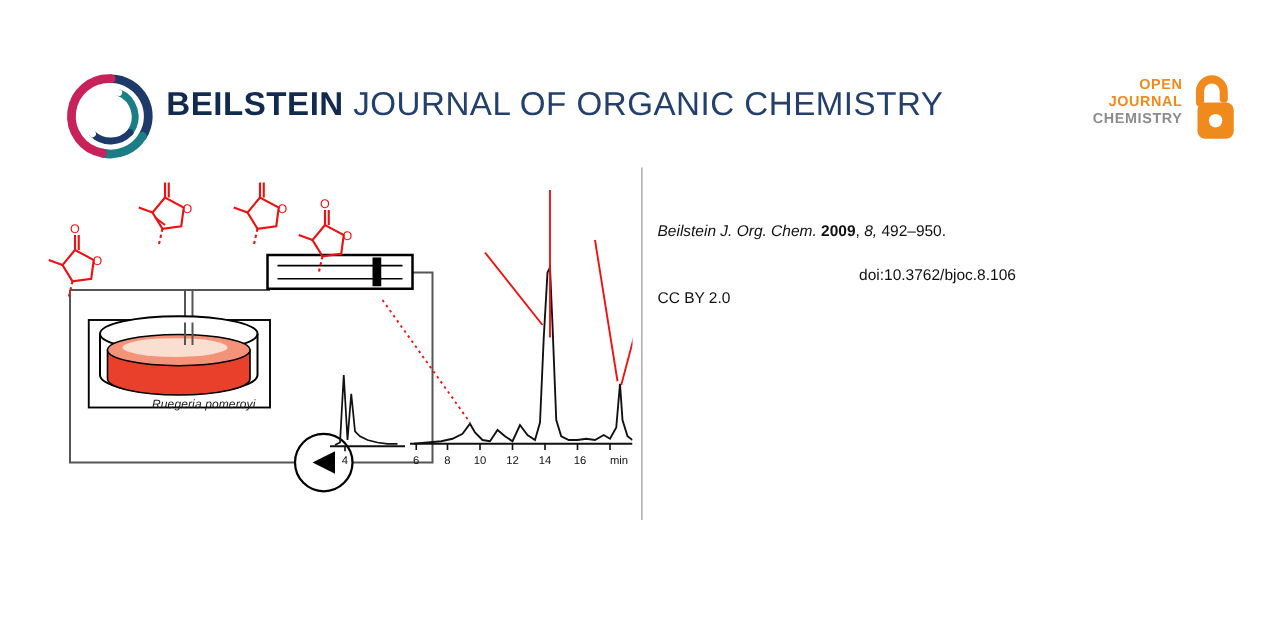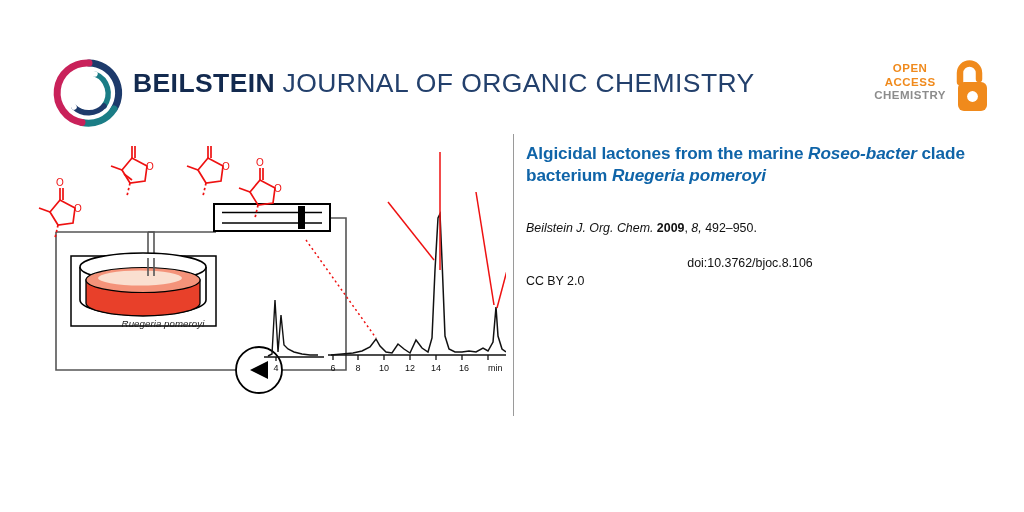--- a/index.html
+++ b/index.html
@@ -15,21 +15,21 @@
   .logo-mark{position:absolute;left:52px;top:57px;width:74px;height:72px;}
   .wordmark{
     position:absolute;left:133px;top:70px;
     font-size:26.5px;letter-spacing:.2px;white-space:nowrap;
     color:#1d3459;line-height:1;
   }
   .wordmark .b{font-weight:bold;color:#132a4f;letter-spacing:.4px;}
   .wordmark .j{font-weight:normal;color:#23406c;letter-spacing:.4px;}
 
   .oa-badge{position:absolute;left:884px;top:60px;width:110px;height:62px;}
-  .oa-text{position:absolute;right:48px;top:2px;text-align:center;line-height:1.18;}
+  .oa-text{position:absolute;right:48px;top:2px;text-align:right;line-height:1.18;}
   .oa-text div{font-weight:bold;font-size:11.5px;letter-spacing:.5px;}
   .oa-open{color:#f08a1c;}
   .oa-access{color:#f08a1c;}
   .oa-platinum{color:#8c8c8c;}
   .oa-lock{position:absolute;right:0;top:0;width:44px;height:56px;}
 
   
   .divider{position:absolute;left:513px;top:134px;width:1px;height:282px;background:#9a9a9a;}
 
   
@@ -76,21 +76,21 @@
       </svg>
     </div>
 
     <div class="wordmark">
       <span class="b">BEILSTEIN</span><span>&nbsp;</span><span class="j">JOURNAL OF ORGANIC CHEMISTRY</span>
     </div>
 
     <div class="oa-badge">
       <div class="oa-text">
         <div class="oa-open">OPEN</div>
-        <div class="oa-access">ACCESS</div>
+        <div class="oa-access">JOURNAL</div>
         <div class="oa-platinum">CHEMISTRY</div>
       </div>
       <div class="oa-lock">
         <svg width="44" height="56" viewBox="0 0 44 56">
           <path d="M10 22 L10 13 A9.5 9.5 0 0 1 29 13 L29 19" fill="none" stroke="#f08a1c" stroke-width="6.5" stroke-linecap="round"></path>
           <rect x="8" y="22" width="29" height="29" rx="6" fill="#f08a1c"></rect>
           <circle cx="22.5" cy="36.5" r="5.4" fill="#ffffff"></circle>
         </svg>
       </div>
     </div>
@@ -212,21 +212,20 @@
         <text x="238" y="52" fill="#ee1111" stroke="none" font-size="10" font-family="'Liberation Sans',sans-serif">O</text>
         <text x="220" y="26" fill="#ee1111" stroke="none" font-size="10" font-family="'Liberation Sans',sans-serif">O</text>
       </g>
     </svg>
   </div>
 
   <div class="dish-caption">Ruegeria pomeroyi</div>
 
   <div class="meta">
 
-    <h1 class="art-title"><span>Algicidal lactones from the marine </span><i>Roseo-</i><i>bacter</i><span> clade bacterium </span><i>Ruegeria pomeroyi</i></h1>
 
 
     <p class="citation"><span>Beilstein J. Org. Chem.</span> <b>2009</b><span class="pages">,</span> <span class="vol">8,</span> <span class="pages">492–950.</span></p>
 
     <p class="doi">doi:10.3762/bjoc.8.106</p>
     <p class="license">CC BY 2.0</p>
   </div>
 
 </div>
 

